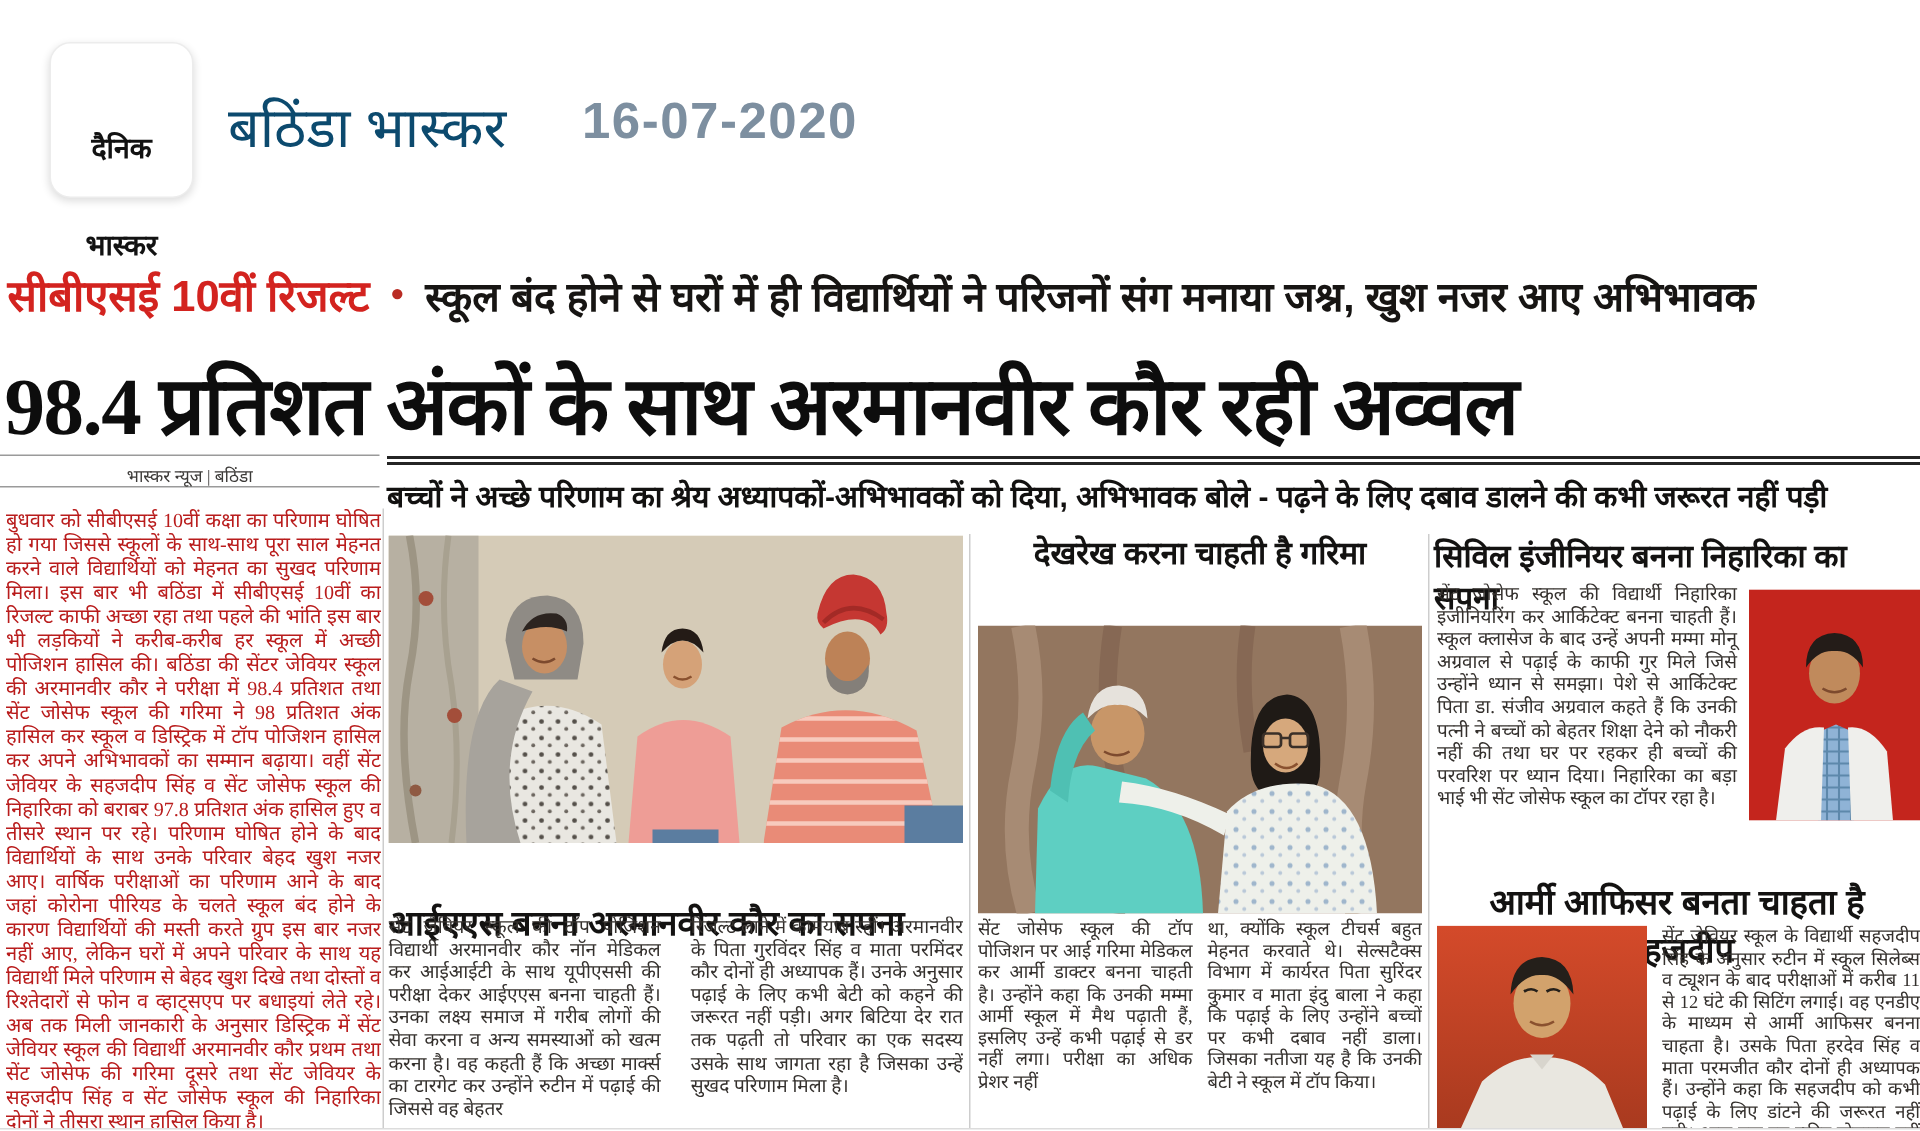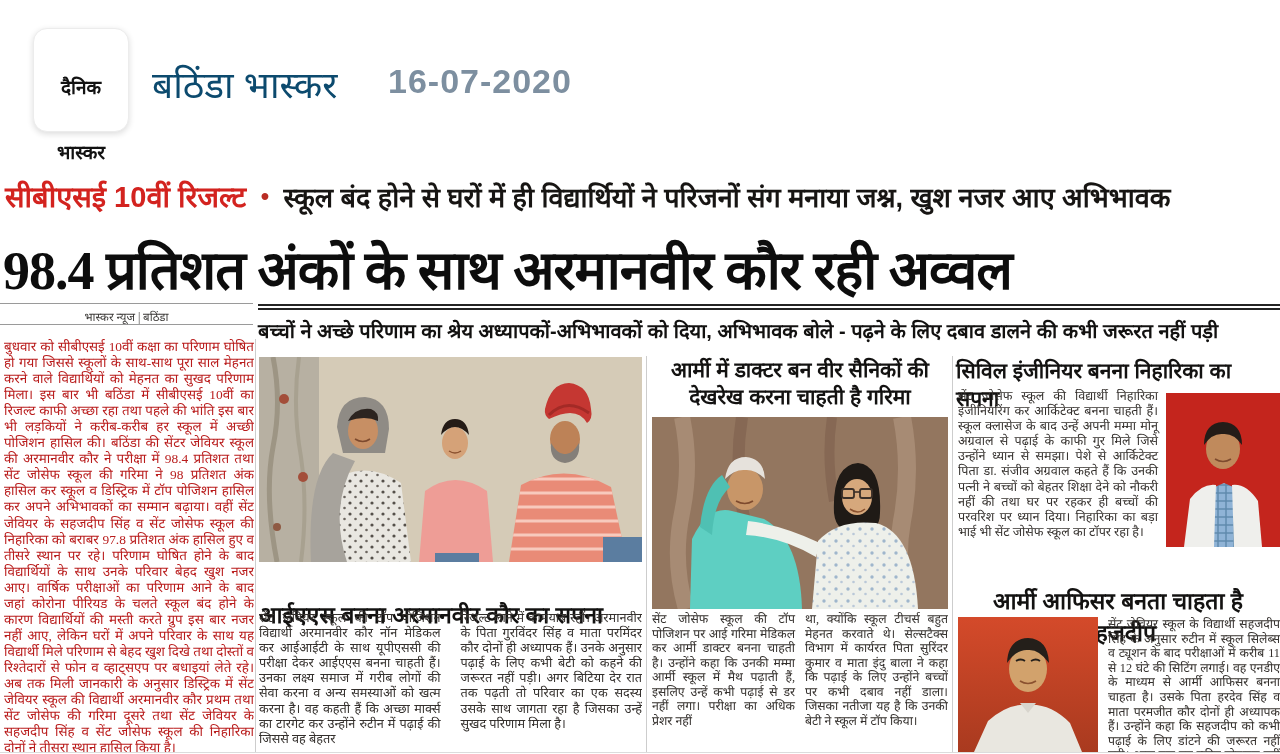--- a/index.html
+++ b/index.html
@@ -7,20 +7,21 @@
   .page {
     position:relative; width:1280px; height:754px; background:#fff;
     overflow:hidden; font-family:"Liberation Serif", serif; color:#2e2a28;
   }
   
   .logo {
     position:absolute; left:33px; top:28px; width:96px; height:104px;
     background:#fff; border:1px solid #ececec; border-radius:14px;
     box-shadow:0 2px 6px rgba(0,0,0,.14);
     display:flex; flex-direction:column; align-items:center; justify-content:flex-start;
+    padding-top:12px;
     gap:44px;
   }
   .logo-sun { width:24px; height:26px; border-radius:50%; background:#f4a01d; margin-bottom:4px; }
   .logo-text {
     font-family:"Liberation Sans", sans-serif; font-weight:700; font-size:19px;
     line-height:21px; color:#121212; text-align:center; letter-spacing:0;
   }
   .masthead-title {
     position:absolute; left:152px; top:58px;
     font-family:"Liberation Sans", sans-serif; font-weight:400; font-size:37px;
@@ -194,21 +195,20 @@
     <path d="M290,58 Q308,40 330,56" stroke="#a32a26" stroke-width="3" fill="none"></path>
   </svg>
 
   <div class="sec-headline arman-headline">आईएएस बनना अरमानवीर कौर का सपना</div>
   <div class="arman-cols">
     <div class="col">सेंट जेवियर स्कूल की टॉप पोजिशन विद्यार्थी अरमानवीर कौर नॉन मेडिकल कर आईआईटी के साथ यूपीएससी की परीक्षा देकर आईएएस बनना चाहती हैं। उनका लक्ष्य समाज में गरीब लोगों की सेवा करना व अन्य समस्याओं को खत्म करना है। वह कहती हैं कि अच्छा मार्क्स का टारगेट कर उन्होंने रुटीन में पढ़ाई की जिससे वह बेहतर</div>
     <div class="col">रिजल्ट लाने में कामयाब रहीं। अरमानवीर के पिता गुरविंदर सिंह व माता परमिंदर कौर दोनों ही अध्यापक हैं। उनके अनुसार पढ़ाई के लिए कभी बेटी को कहने की जरूरत नहीं पड़ी। अगर बिटिया देर रात तक पढ़ती तो परिवार का एक सदस्य उसके साथ जागता रहा है जिसका उन्हें सुखद परिणाम मिला है।</div>
   </div>
 
   <div class="sec-headline garima-headline">
-    <div>आर्मी में डाक्टर बन वीर सैनिकों की</div>
     <div>देखरेख करना चाहती है गरिमा</div>
   </div>
   <svg class="photo" style="left:652px; top:417px;" width="296" height="192" viewBox="0 0 296 192">
     <defs>
       <pattern id="blueflor" width="12" height="12" patternUnits="userSpaceOnUse">
         <rect width="12" height="12" fill="#eef0ea"></rect>
         <circle cx="4" cy="4" r="1.7" fill="#9fb6cc"></circle>
         <circle cx="9.5" cy="9" r="1.3" fill="#b9c8d8"></circle>
       </pattern>
     </defs>

